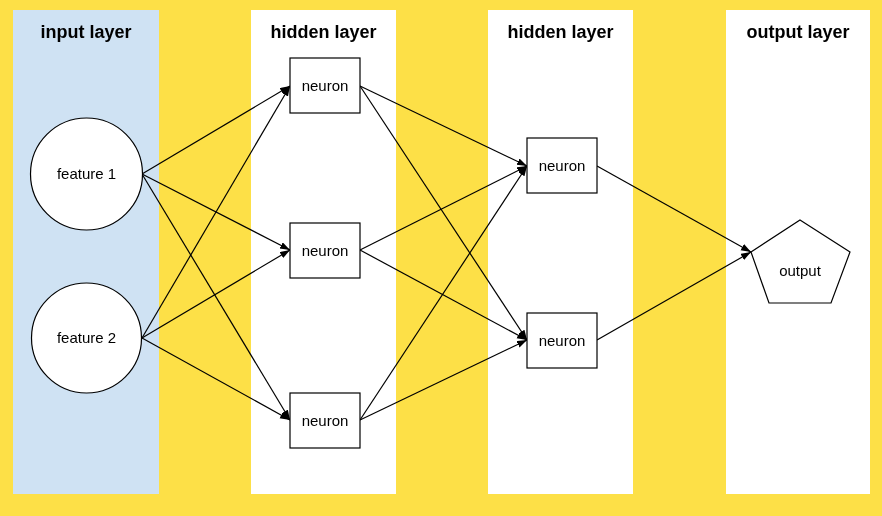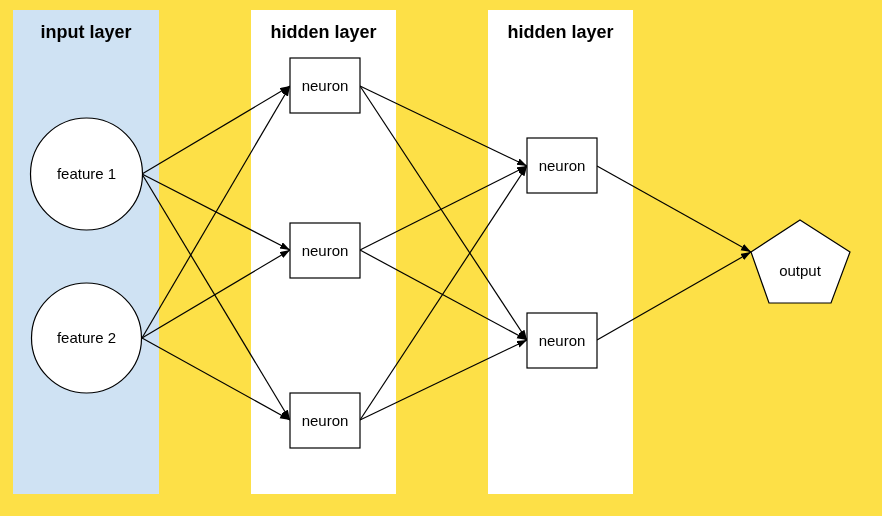--- a/index.html
+++ b/index.html
@@ -55,20 +55,23 @@
 
   <div class="panel" id="panel-input" style="background: rgb(207, 226, 243);">
     <div class="panel-title">input layer</div>
   </div>
   <div class="panel" id="panel-hidden1" style="background: rgb(255, 255, 255);">
     <div class="panel-title">hidden layer</div>
   </div>
   <div class="panel" id="panel-hidden2" style="background: rgb(255, 255, 255);">
     <div class="panel-title">hidden layer</div>
   </div>
+  <div class="panel" id="panel-output" style="background: rgb(255, 255, 255);">
+    <div class="panel-title">output layer</div>
+  </div>
 
   <svg class="diagram" width="882" height="516" viewBox="0 0 882 516">
     <defs>
       <marker id="arrowhead" orient="auto" markerUnits="userSpaceOnUse" markerWidth="11" markerHeight="8" refX="10" refY="3.5">
         <path d="M0,0 L10,3.5 L0,7 z" fill="#000"></path>
       </marker>
     </defs>
 
     <line x1="142" y1="174" x2="290" y2="86" marker-end="url(#arrowhead)"></line>
     <line x1="142" y1="174" x2="290" y2="250" marker-end="url(#arrowhead)"></line>

